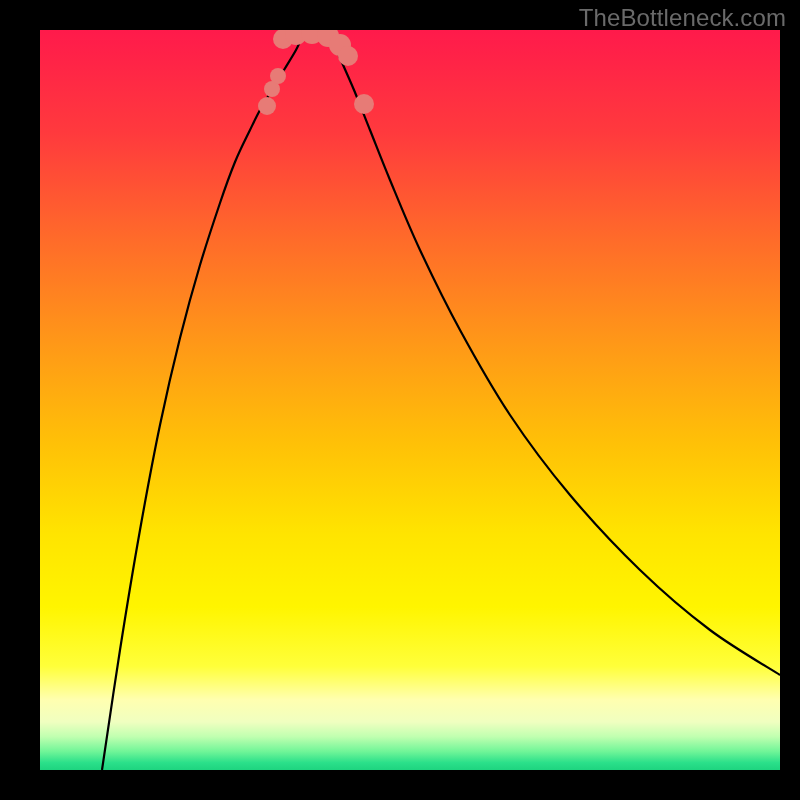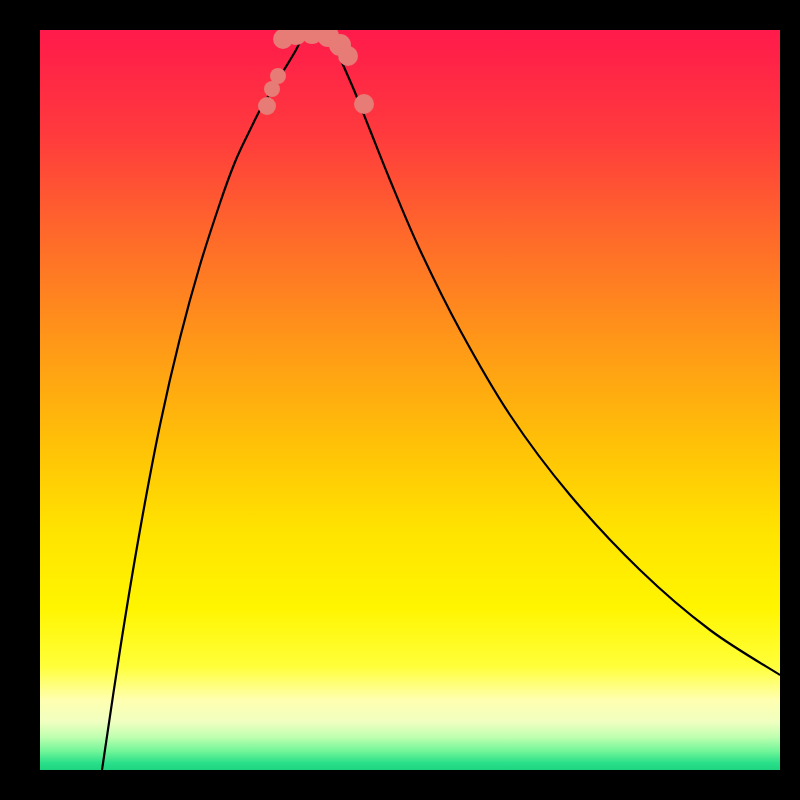--- a/index.html
+++ b/index.html
@@ -39,20 +39,21 @@
     left: 0;
     top: 0;
     z-index: 20;
   }
 </style>
 </head>
 <body>
 
 <div class="container">
 
+  <div class="watermark">TheBottleneck.com</div>
 
   <div class="plot-area">
 
     <svg class="curve" width="740" height="740" viewBox="0 0 740 740">
       <defs>
         <linearGradient id="bg-grad" x1="0" y1="0" x2="0" y2="1">
             <stop offset="0%" stop-color="#ff1a4b"></stop>
             <stop offset="14.000000000000002%" stop-color="#ff3a3d"></stop>
             <stop offset="28.000000000000004%" stop-color="#ff6a2a"></stop>
             <stop offset="42%" stop-color="#ff9718"></stop>

